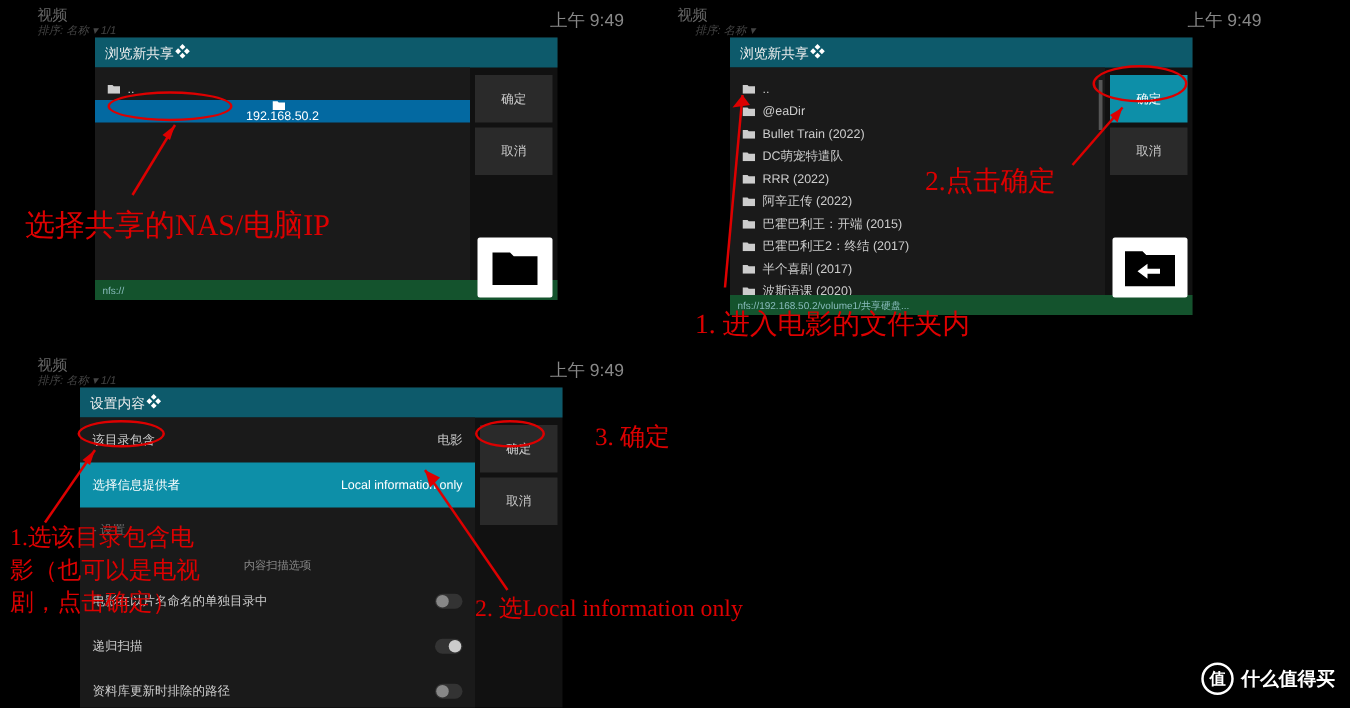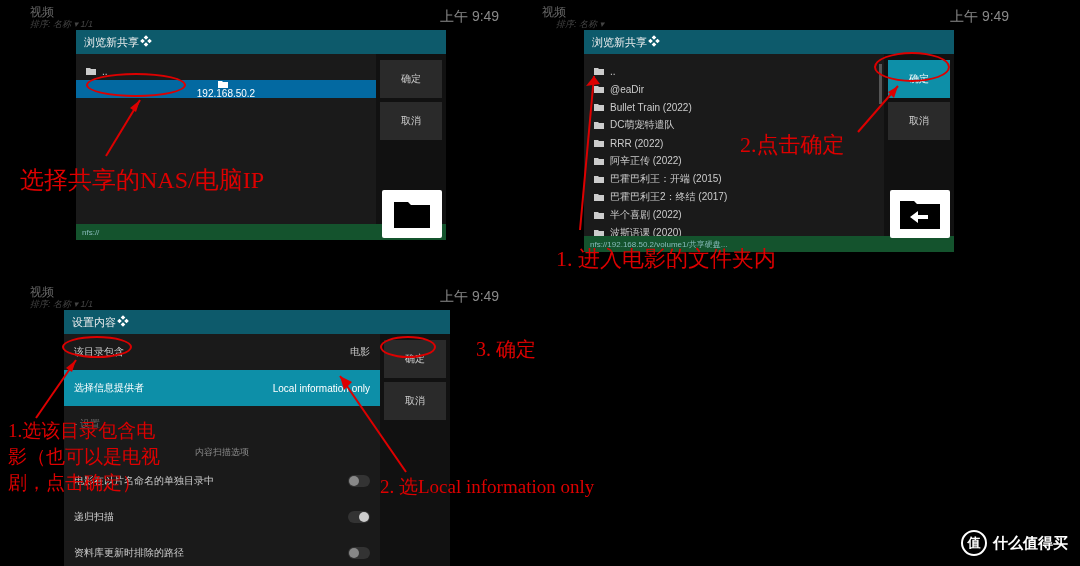--- a/index.html
+++ b/index.html
@@ -256,21 +256,21 @@
               </svg>
             </span>
             <span>巴霍巴利王2：终结 (2017)</span>
           </div>
         <div class="row">
             <span class="folder-icon">
               <svg width="10" height="8" viewBox="0 0 10 8">
                 <path fill="#ccc" d="M0 1h4l1 1h5v6H0z"></path>
               </svg>
             </span>
-            <span>半个喜剧 (2022)</span>
+            <span>半个喜剧 (2017)</span>
           </div>
         <div class="row">
             <span class="folder-icon">
               <svg width="10" height="8" viewBox="0 0 10 8">
                 <path fill="#ccc" d="M0 1h4l1 1h5v6H0z"></path>
               </svg>
             </span>
             <span>波斯语课 (2020)</span>
           </div>
       </div>

